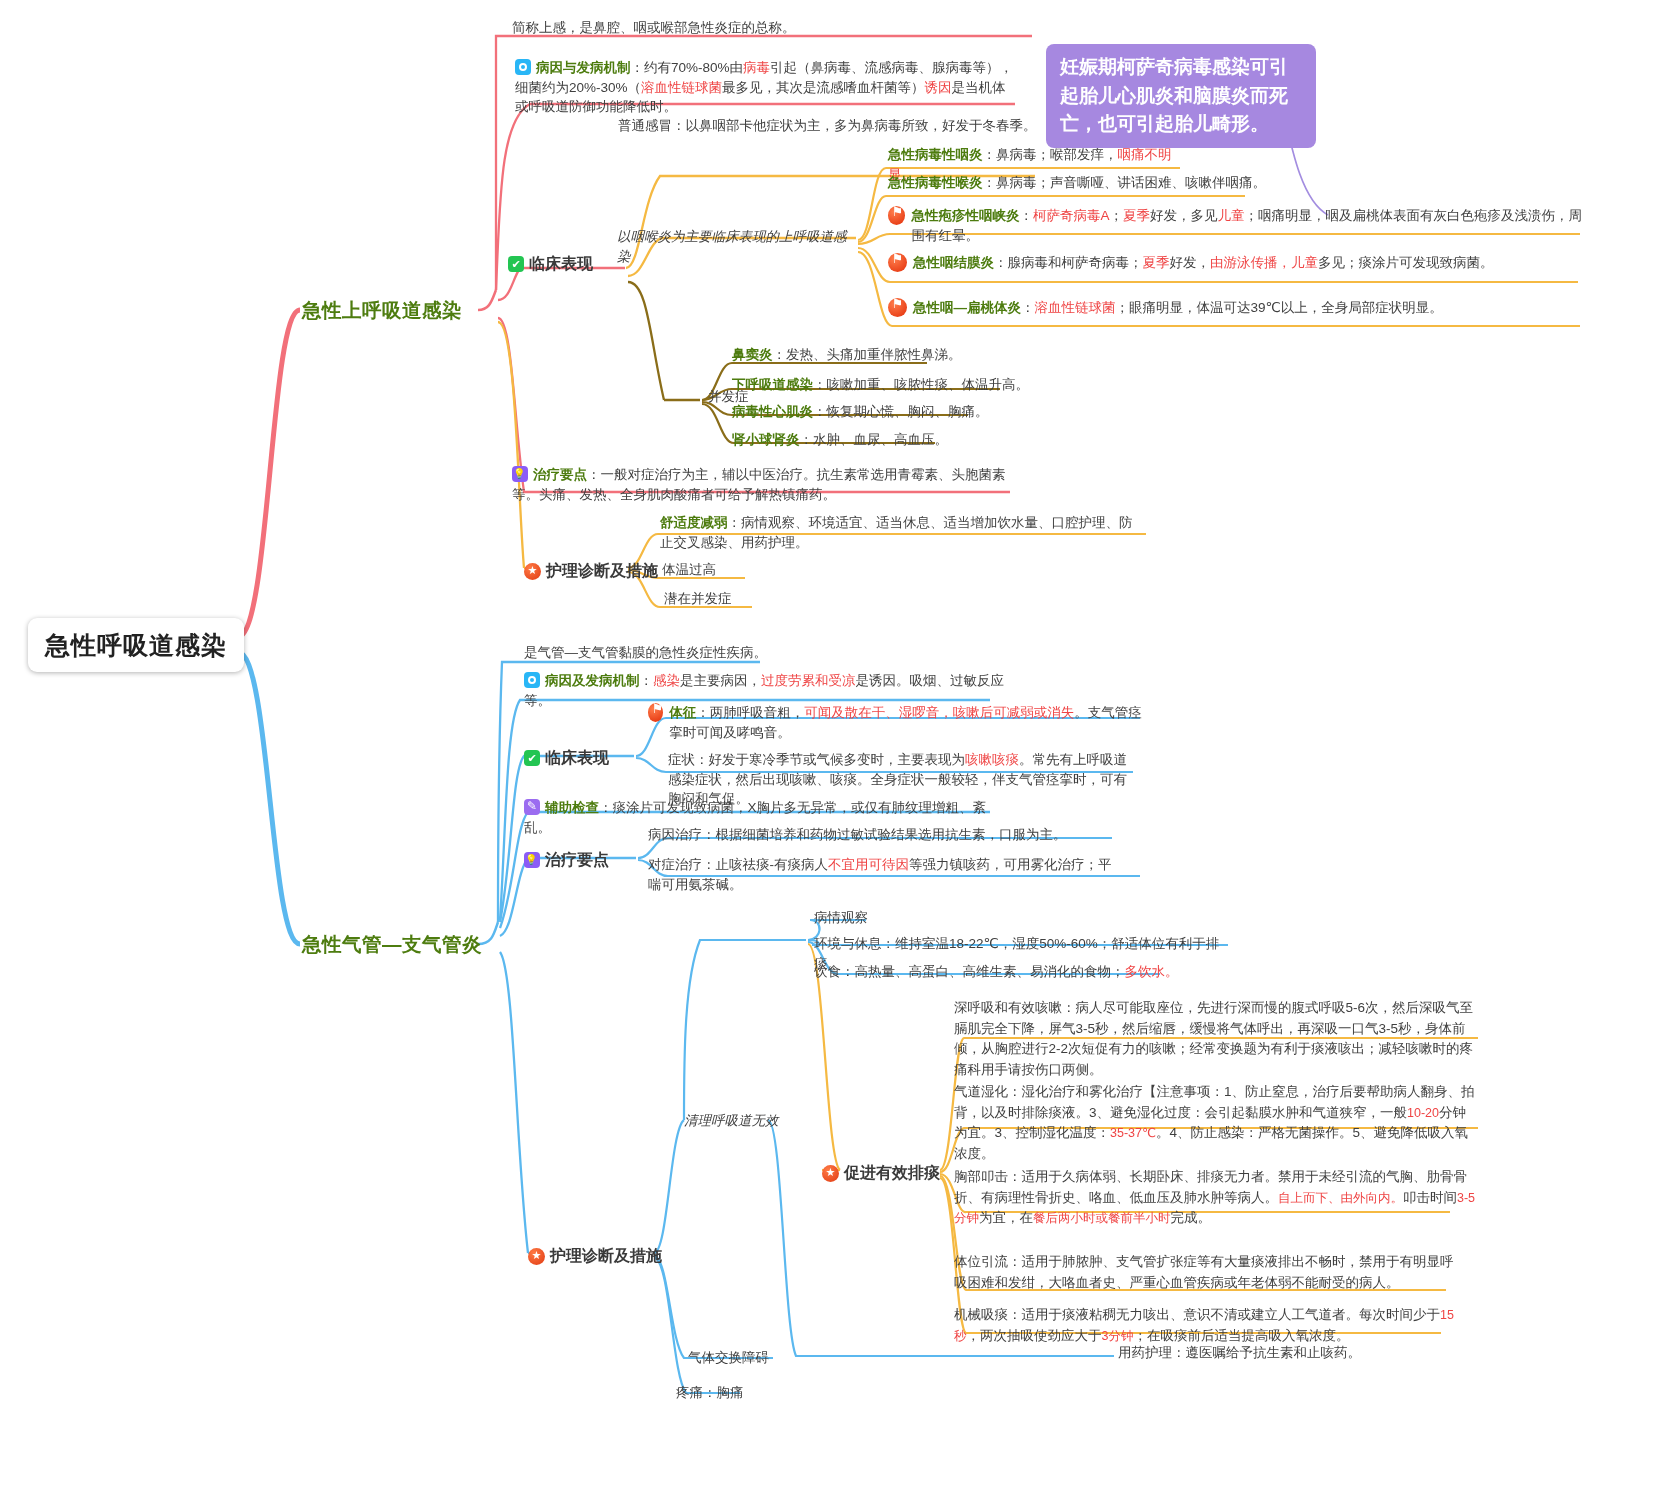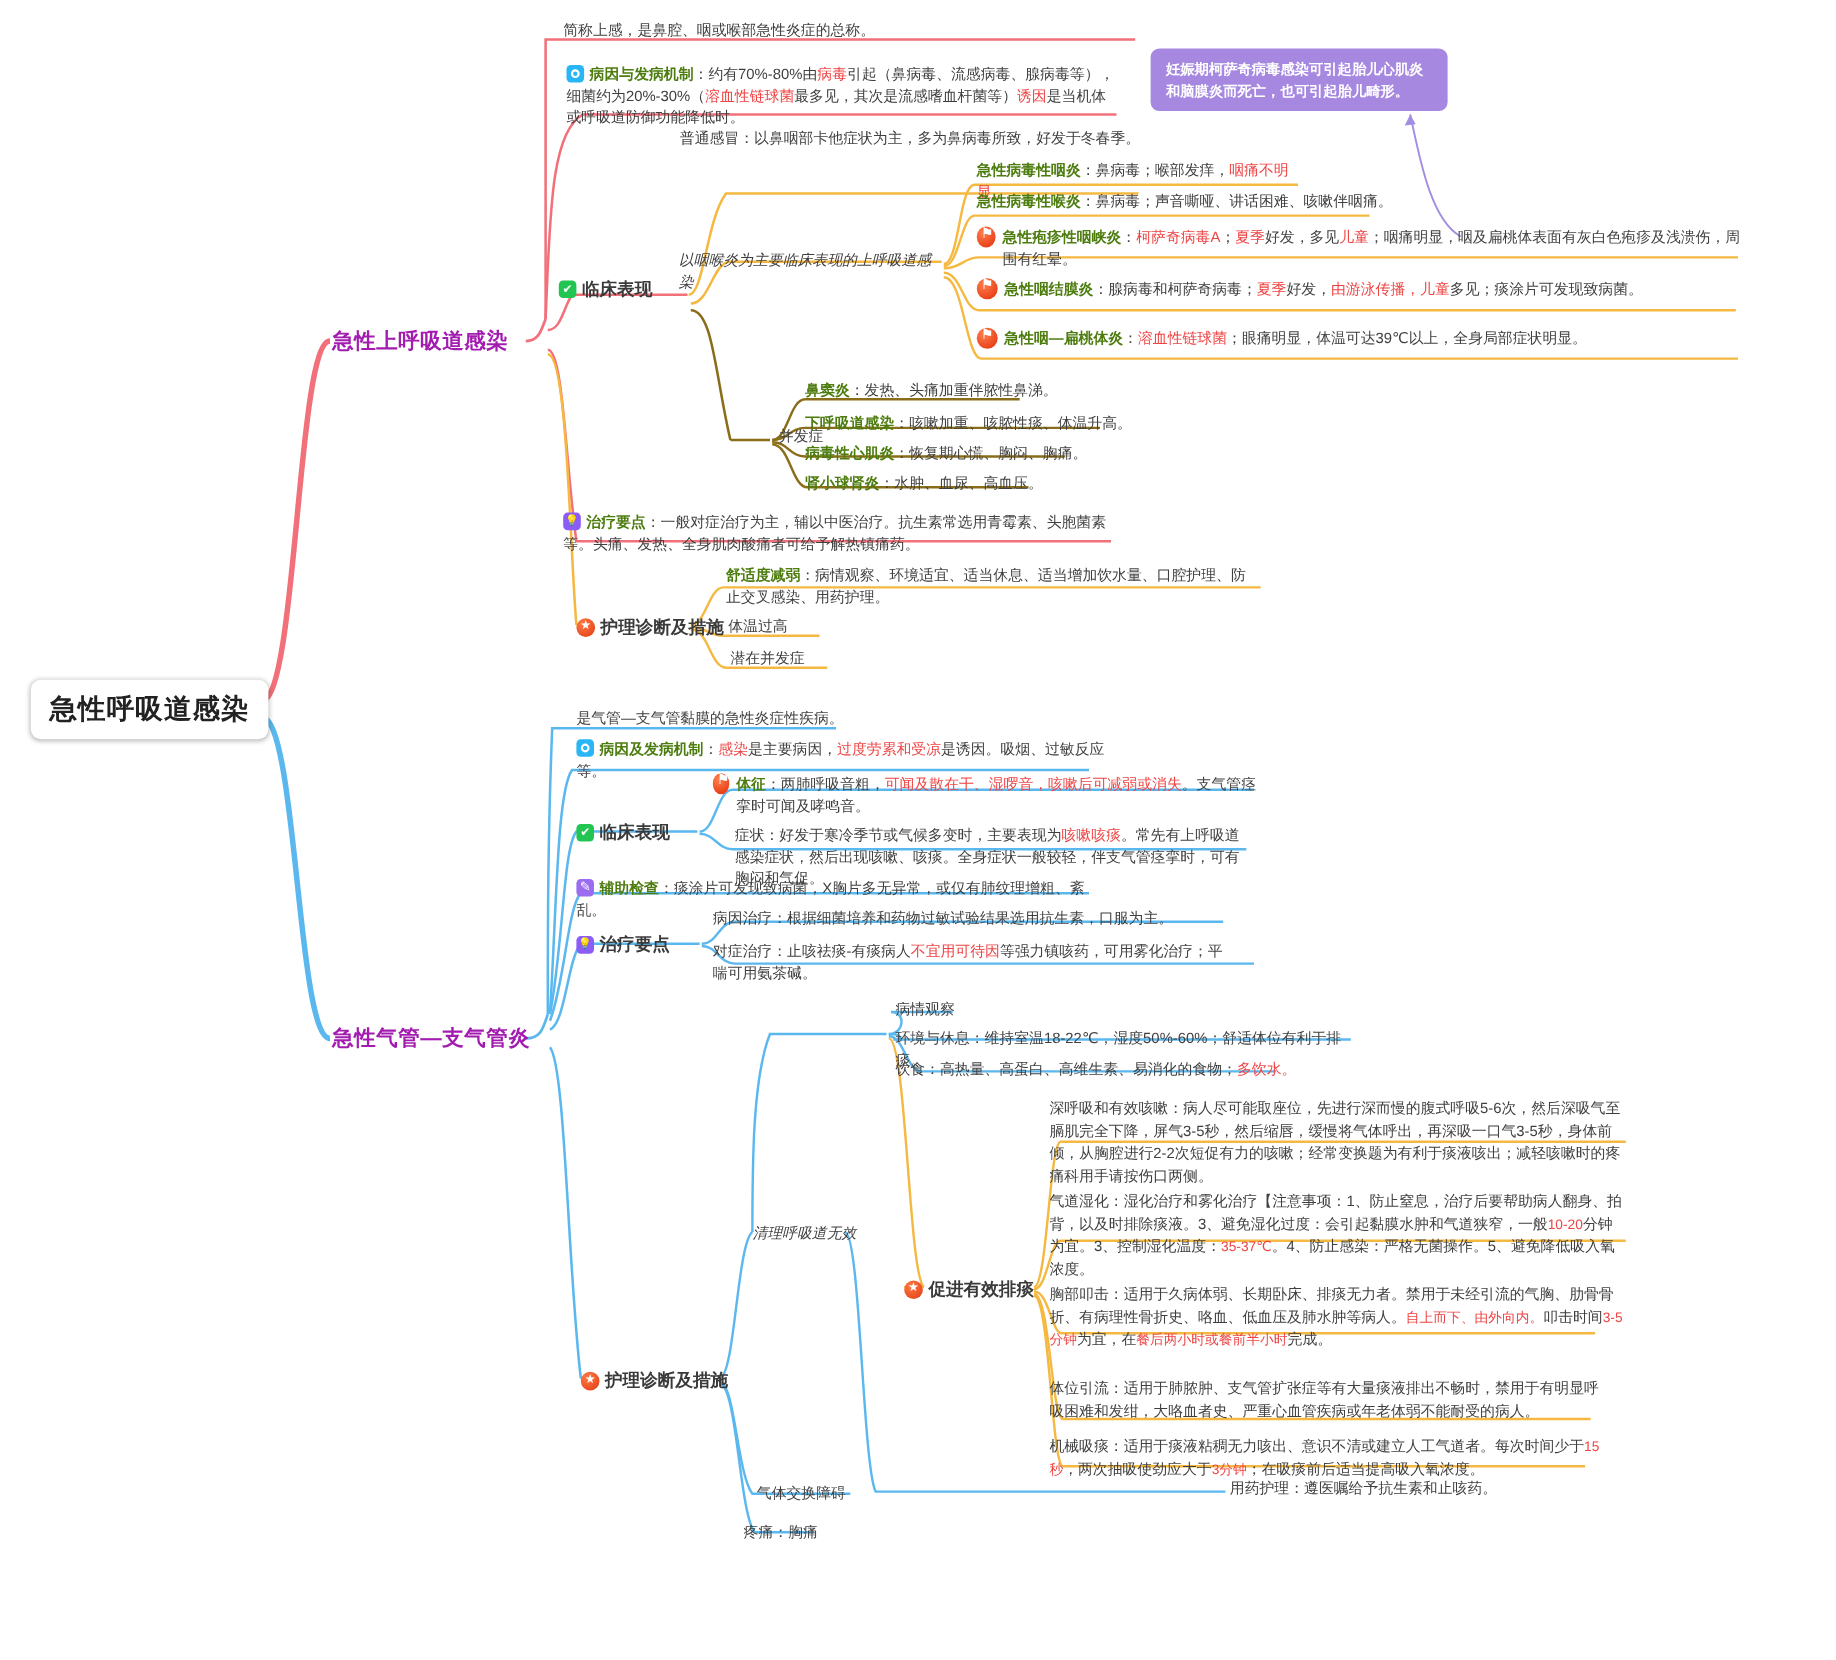--- a/index.html
+++ b/index.html
@@ -34,21 +34,21 @@
     box-shadow: 0 1px 5px rgba(0,0,0,.30);
     padding: 9px 17px;
     font-size: 25px;
     font-weight: bold;
     color: #222;
     letter-spacing: 1px;
   }
   .lvl1 {
     font-size: 19.5px;
     font-weight: bold;
-    color: #a21caf;
+    color: #4d7c0f;
     letter-spacing: .5px;
   }
   .lvl2 {
     font-size: 16px;
     font-weight: bold;
     color: #3a3a3a;
   }
   .plain { font-size: 13.5px; color: #3f3f3f; }
   .bold  { font-weight: bold; color: #4d7c0f; }
   .red   { color: #ef4444; }
@@ -91,21 +91,21 @@
   .ic-flag::after {
     content: "\2691"; position: absolute; left: 0; top: -2px; width: 19px;
     font-size: 13px; color: #fff;
   }
   .callout {
     position: absolute;
     background: #a688e0;
     color: #ffffff;
     border-radius: 8px;
     padding: 9px 14px;
-    font-size: 13px;
+    font-size: 19px;
     font-weight: bold;
     line-height: 1.5;
     width: 270px;
   }
   .label-wrap { display: flex; align-items: flex-start; }
 </style>
 </head>
 <body>
 
 <div id="canvas">

